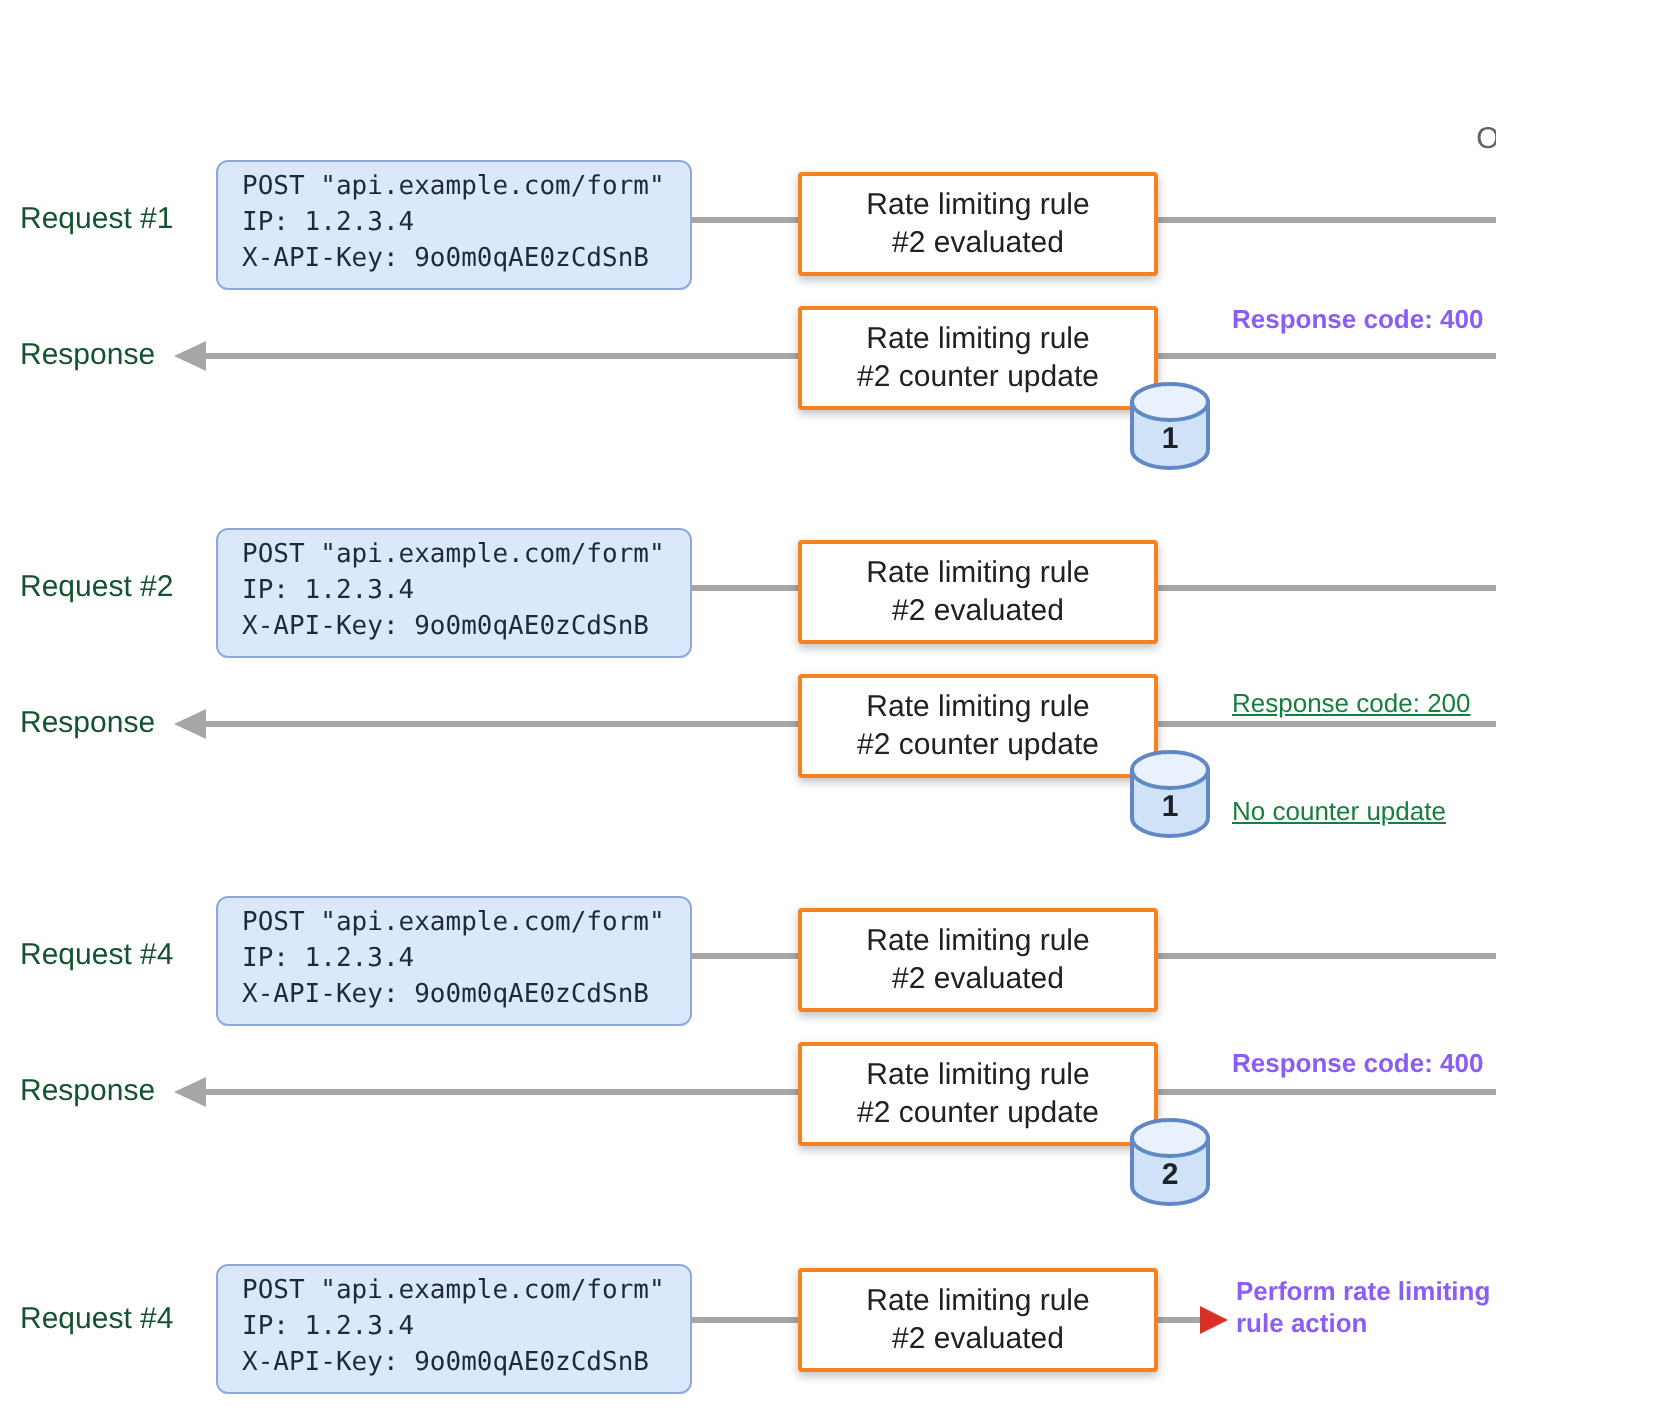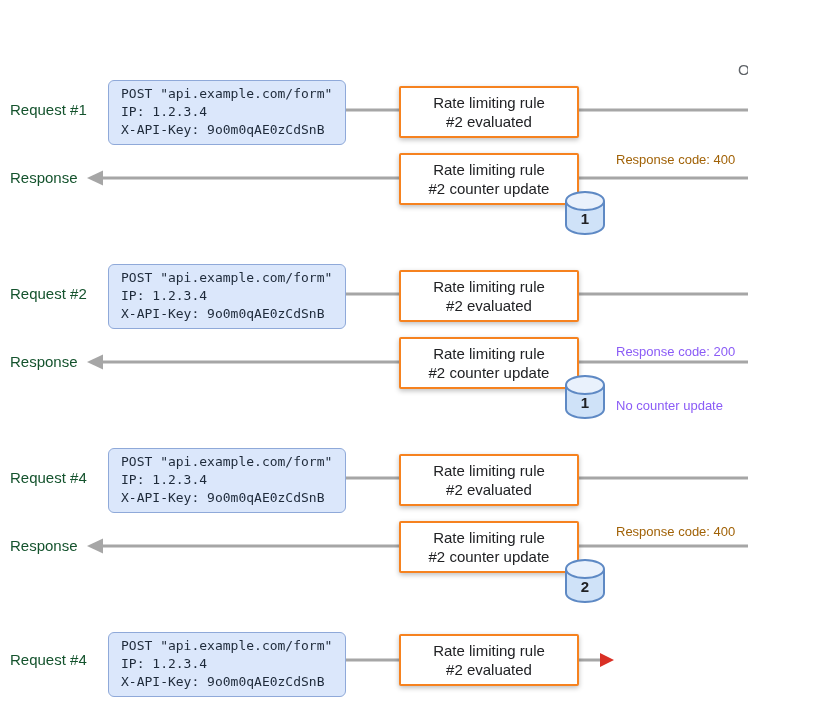--- a/index.html
+++ b/index.html
@@ -22,22 +22,22 @@
     font-size:15px; line-height:1.3; color:#202124; padding:4px 22px;
     box-shadow:0 2px 5px rgba(0,0,0,0.25);
   }
 
   .lane-label {
     position:absolute; left:10px; width:88px; z-index:2;
     font-size:15px; color:#14532d;
   }
 
   .annotation { position:absolute; left:616px; width:148px; z-index:3; font-size:13px; line-height:1.25; }
-  .annotation.red  { color:#a16207; font-weight:400; }
-  .annotation.gray { color:#8b5cf6; font-weight:500; }
+  .annotation.red  { color:#8b5cf6; font-weight:700; }
+  .annotation.gray { color:#15803d; font-weight:500;text-decoration:underline; }
 
   .cylinder { position:absolute; left:562px; z-index:3; }
 
   .origin-icon { position:absolute; left:749px; top:4px; z-index:2; }
   .lifeline-label {
     position:absolute; left:714px; top:61px; width:134px; z-index:2;
     text-align:center; font-size:15px; color:#5f6368;
   }
 </style>
 </head>
@@ -136,14 +136,15 @@
       <path d="M4 11 L4 35 A19 9 0 0 0 42 35 L42 11" fill="#cfe2f8" stroke="#5e89c4" stroke-width="2"></path>
       <ellipse cx="23" cy="11" rx="19" ry="9" fill="#e9f1fc" stroke="#5e89c4" stroke-width="2"></ellipse>
       <text x="23" y="34" text-anchor="middle" font-size="15" font-weight="bold" fill="#202124">2</text>
     </svg>
   </div>
 
   <div class="annotation red" style="top:152px">Response code: 400</div>
   <div class="annotation gray" style="top:344px">Response code: 200</div>
   <div class="annotation gray" style="top:398px">No counter update</div>
   <div class="annotation red" style="top:524px">Response code: 400</div>
+  <div class="annotation red" style="top:638px; left:618px; width:128px">Perform rate limiting rule action</div>
 
 </div>
 
 </body></html>

